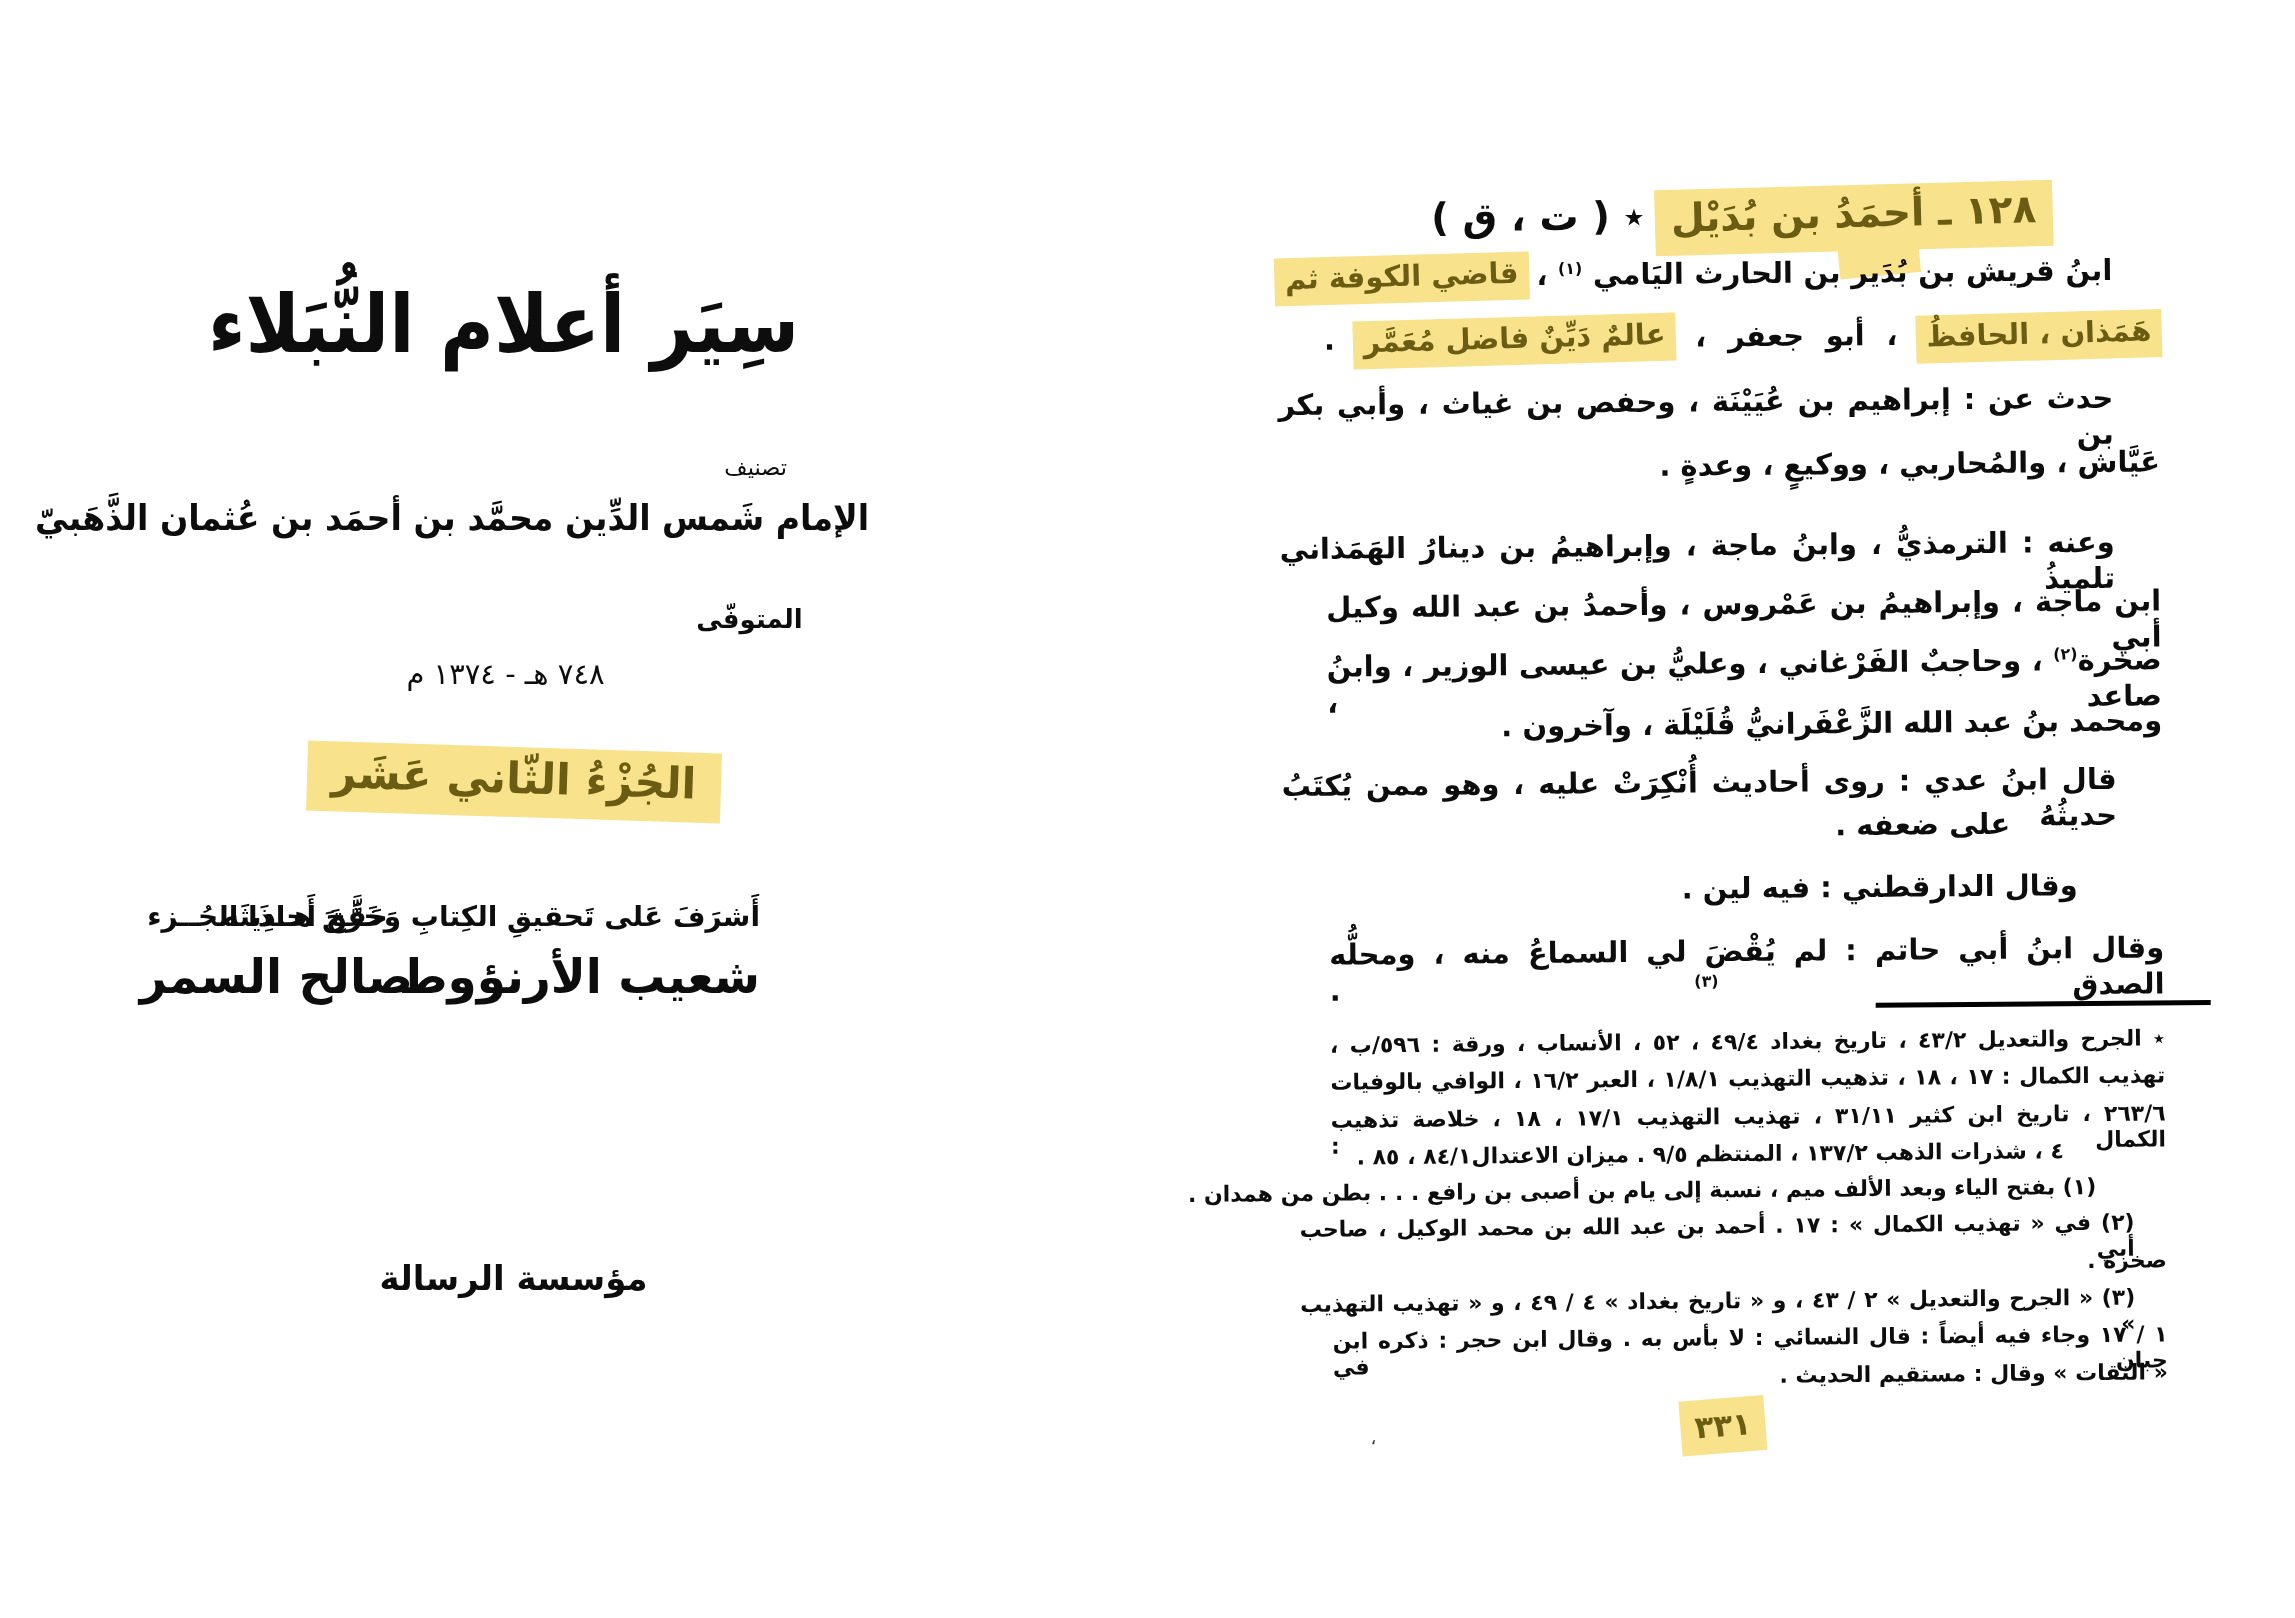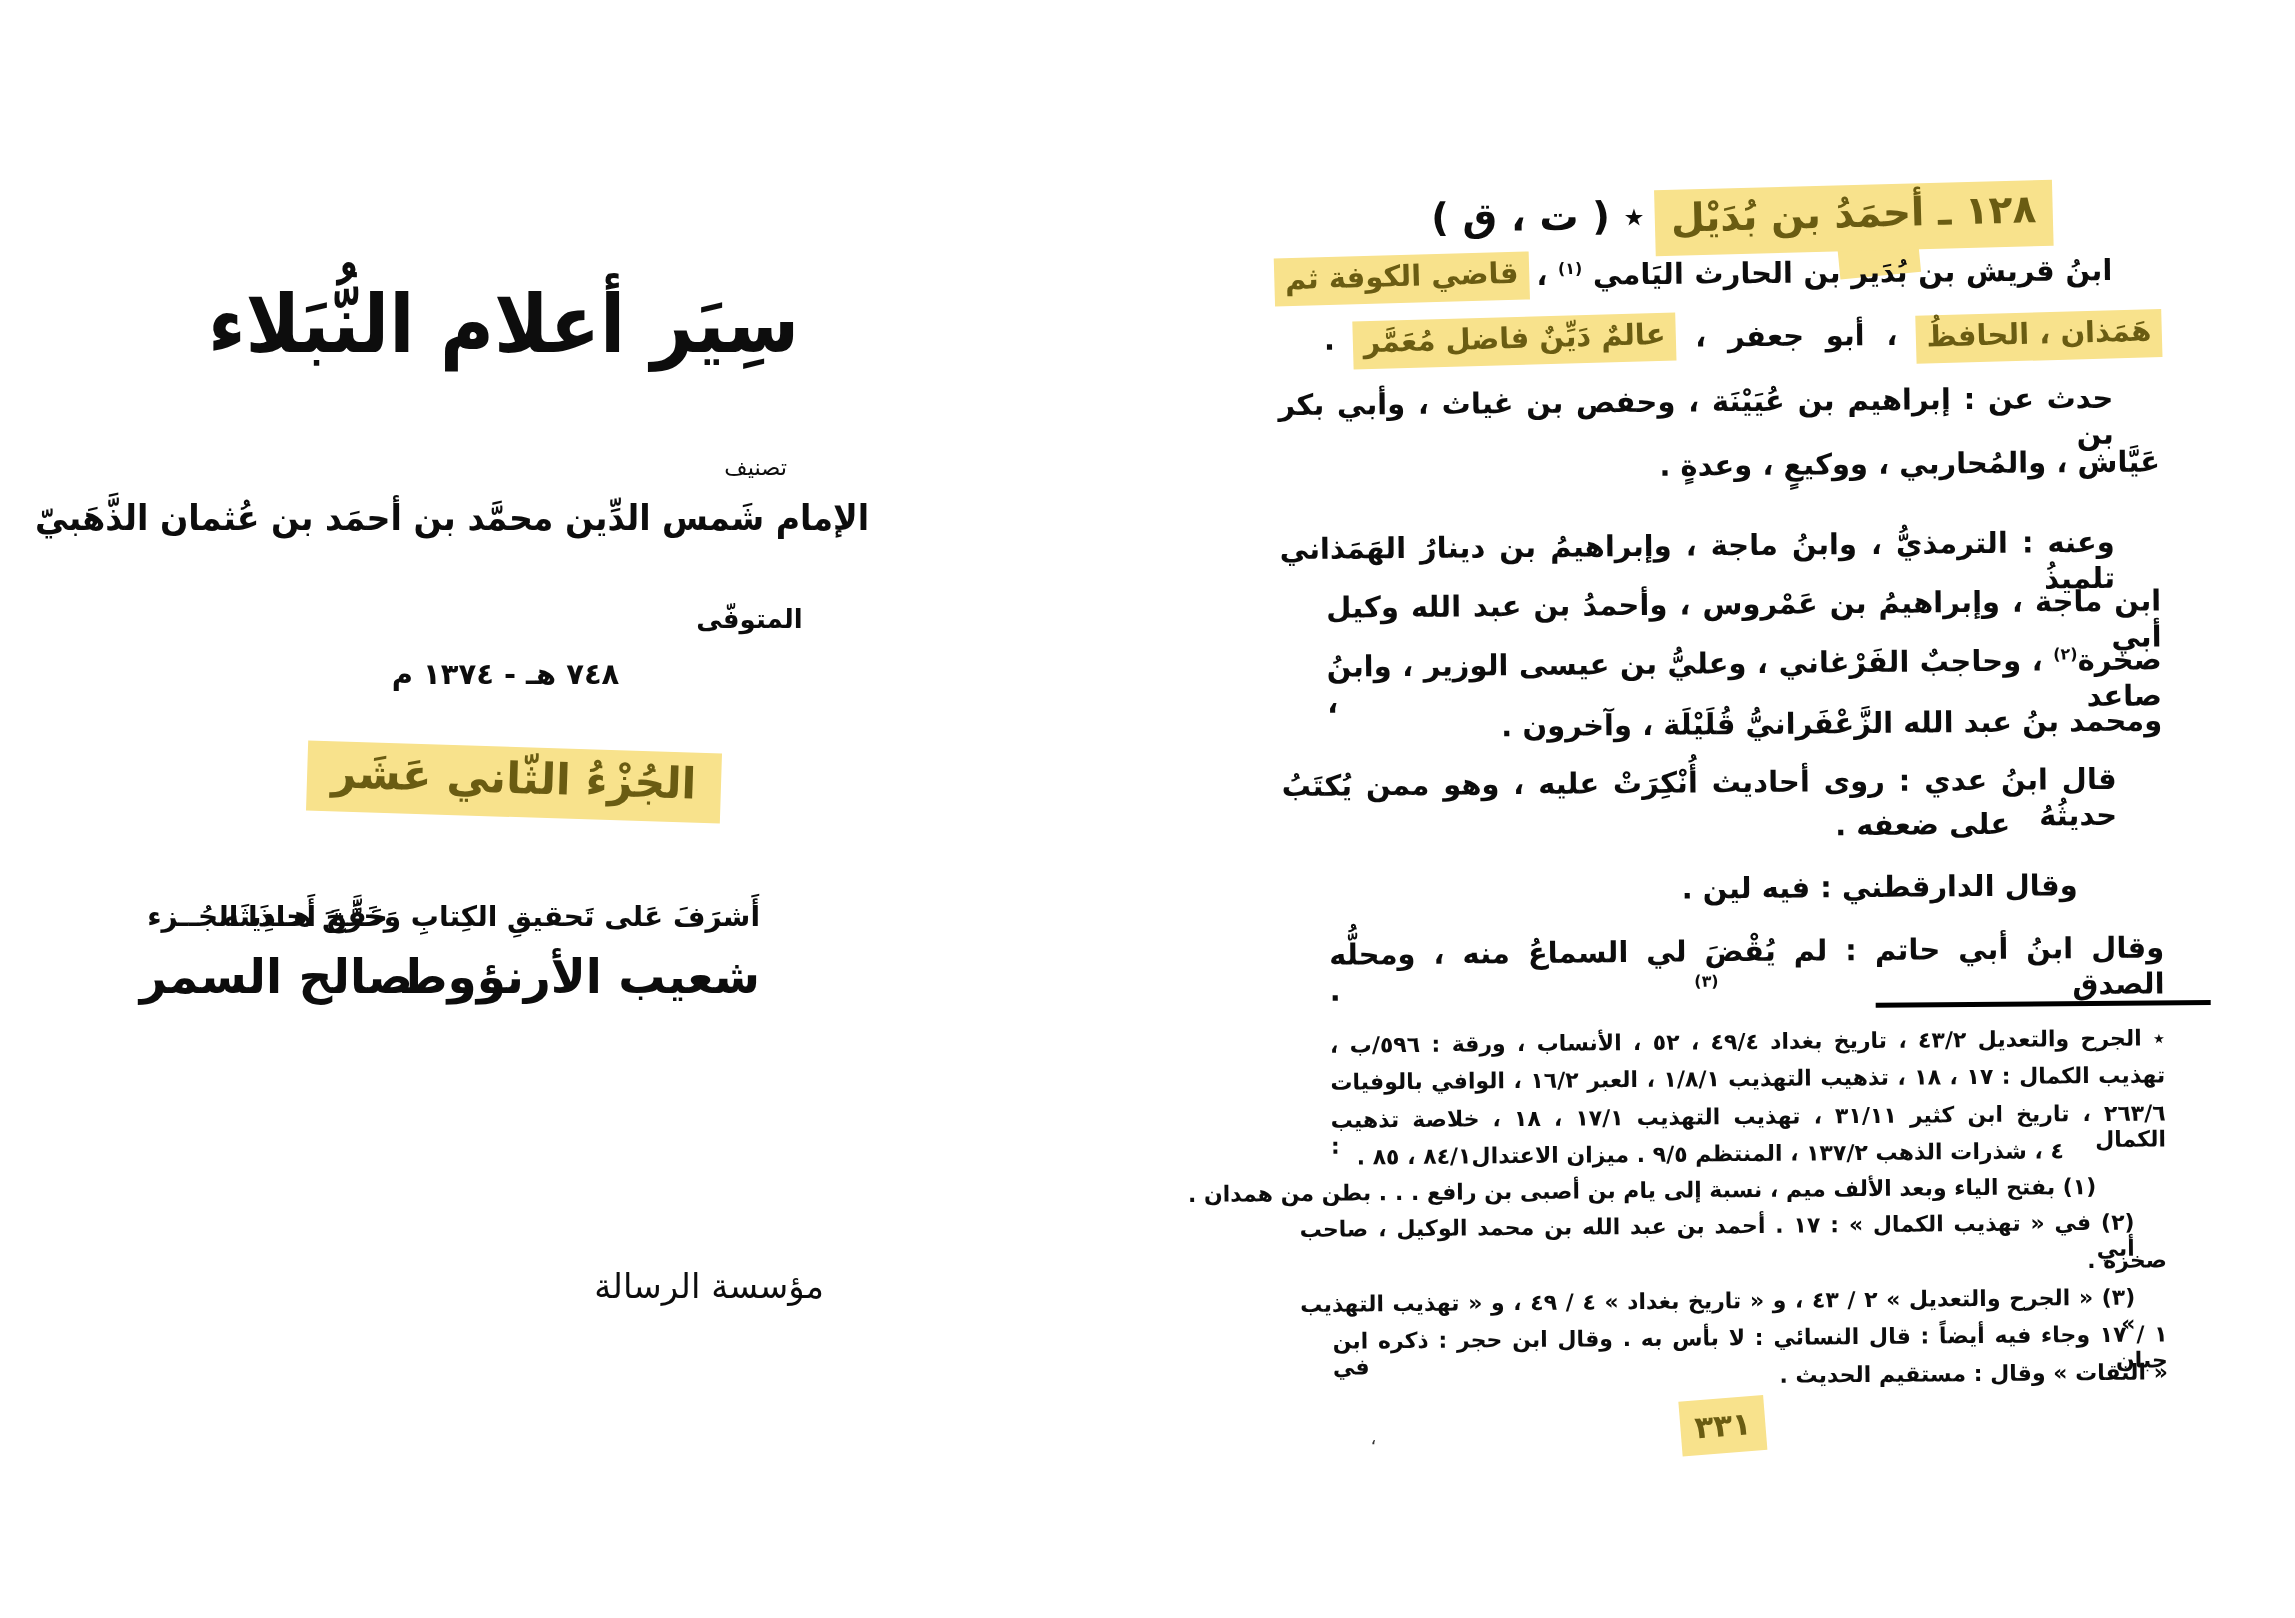--- a/index.html
+++ b/index.html
@@ -12,35 +12,35 @@
   .lp-title{
     position:absolute;top:278px;left:0;right:0;text-align:center;
     font-size:80px;font-weight:700;transform:scaleX(.92);white-space:nowrap;
   }
   .lp-tasneef{position:absolute;top:454px;left:0;right:37px;text-align:right;font-size:22.5px;font-weight:400;}
   .lp-author{
     position:absolute;top:498px;left:-64px;right:-64px;text-align:center;
     font-size:35px;font-weight:700;transform:scaleX(.95);white-space:nowrap;
   }
   .lp-mutawaffa{position:absolute;top:604px;left:0;right:21.4px;text-align:right;font-size:26px;font-weight:700;}
-  .lp-dates{position:absolute;top:657px;left:0;right:16px;text-align:center;font-size:29px;font-weight:700;}
+  .lp-dates{position:absolute;top:657px;left:0;right:16px;text-align:center;font-size:29px;font-weight:400;}
   .lp-volume{position:absolute;top:747px;left:0;right:0;text-align:center;}
   .vol-hl{
     display:inline-block;background:var(--hl);color:var(--hlink);
     font-size:43px;font-weight:700;padding:6.4px 24.6px 14px;transform:rotate(1.8deg);white-space:nowrap;
   }
   .cap{position:absolute;top:900px;text-align:center;font-size:28px;font-weight:700;white-space:nowrap;}
   .cap-right{right:64px;width:252px;}
   .cap-left{left:2.7px;width:182px;}
   .name{position:absolute;top:949px;text-align:center;font-weight:700;white-space:nowrap;}
   .name-right{right:64px;width:262px;font-size:47px;}
   .name-left{left:12px;width:198px;font-size:47px;}
   .lp-pub{
-    position:absolute;top:1258px;left:0;right:0;
-    font-size:34px;font-weight:400;letter-spacing:-1.1px;margin-top:8px;
+    position:absolute;top:1258px;left:0;right:0;text-align:center;
+    font-size:34px;font-weight:700;letter-spacing:-1.1px;
   }
   
   :root{--hl:#F8E28C;--hlink:#6A5C12;}
   .rp{position:absolute;left:1328px;top:0;width:835px;height:1619px;transform:rotate(-.5deg);}
   .line{position:absolute;right:0;width:835px;font-size:29px;font-weight:700;line-height:1.25;}
   .just{text-align:justify;text-align-last:justify;text-justify:inter-word;}
   .rag{width:auto;left:auto;text-align:right;white-space:nowrap;}
   .ind{padding-right:46px;}
   .fn{font-size:22px;font-weight:700;line-height:1.2;}
   .fn-ind{padding-right:32px;}

